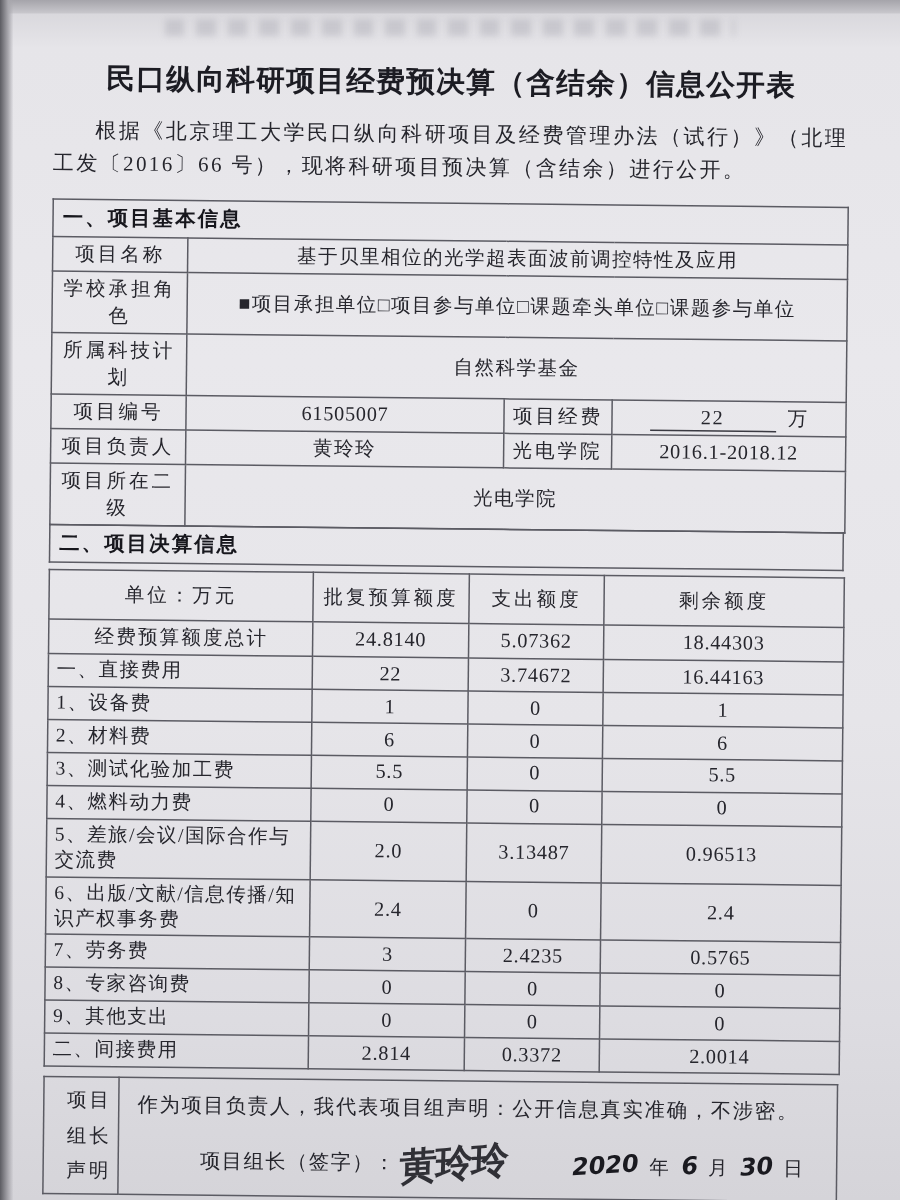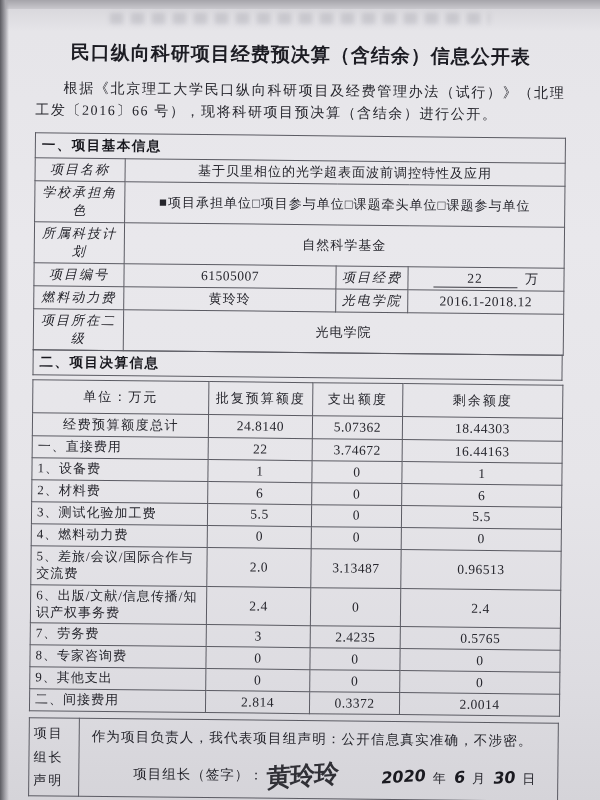--- a/index.html
+++ b/index.html
@@ -38,35 +38,35 @@
     border:1px solid #5b5b63;font-size:13px;padding:2px 4px;
     overflow:hidden;vertical-align:middle;color:#26262d;
   }
   tr.row{height:23px;}
   tr.row-s{height:20px;}
   td.sec{
     font-family:"Liberation Sans","DejaVu Sans",sans-serif;
     font-weight:bold;font-size:13.5px;letter-spacing:1.5px;
     padding:3px 6px;color:#17171d;
   }
-  td.lbl{text-align:center;letter-spacing:2px;font-style:italic;}
+  td.lbl{text-align:center;letter-spacing:2px;}
   td.val{text-align:center;letter-spacing:1px;}
   td.num{text-align:center;font-size:13.5px;letter-spacing:.5px;}
   td.rowlbl{text-align:left;letter-spacing:1px;padding-left:5px;line-height:1.3;}
   td.rowlbl-c{text-align:center;letter-spacing:1.5px;}
   td.colhead{text-align:center;letter-spacing:2px;height:28px;}
   .u-line{
     display:inline-block;min-width:84px;text-align:center;
     border-bottom:1px solid #3a3a42;margin-right:8px;font-size:13.5px;
   }
   .t2{margin-top:-1px;}
   .t3{margin-top:4px;}
   .t4{margin-top:6px;}
   td.decl-lbl{
-    text-align:left;letter-spacing:2px;line-height:1.8;font-size:13px;
+    text-align:right;letter-spacing:2px;line-height:1.8;font-size:13px;
   }
   td.decl-body{padding:8px 10px 6px 12px;vertical-align:top;}
   .statement{font-size:13.5px;letter-spacing:1.2px;line-height:1.5;}
   .sign-row{display:flex;align-items:center;margin-top:10px;}
   .sign-label{margin-left:42px;font-size:13.5px;letter-spacing:1px;white-space:nowrap;}
   .signature{
     font-family:"DejaVu Sans","Liberation Sans",sans-serif;
     font-size:25px;font-weight:bold;color:#1a1a20;
     transform:rotate(-5deg) skewX(-6deg);display:inline-block;
     margin-left:2px;letter-spacing:-1px;opacity:.88;
@@ -116,21 +116,21 @@
       <td class="lbl">所属科技计划</td>
       <td class="val" colspan="3">自然科学基金</td>
     </tr>
     <tr class="row">
       <td class="lbl">项目编号</td>
       <td class="num">61505007</td>
       <td class="lbl">项目经费</td>
       <td class="val"><span class="u-line">22</span><span>万</span></td>
     </tr>
     <tr class="row">
-      <td class="lbl">燃料动力费</td>
+      <td class="lbl">项目负责人</td>
       <td class="val">黄玲玲</td>
       <td class="lbl">光电学院</td>
       <td class="num">2016.1-2018.12</td>
     </tr>
     <tr class="row">
       <td class="lbl">项目所在二级</td>
       <td class="val" colspan="3">光电学院</td>
     </tr>
   </tbody>
     </table>

